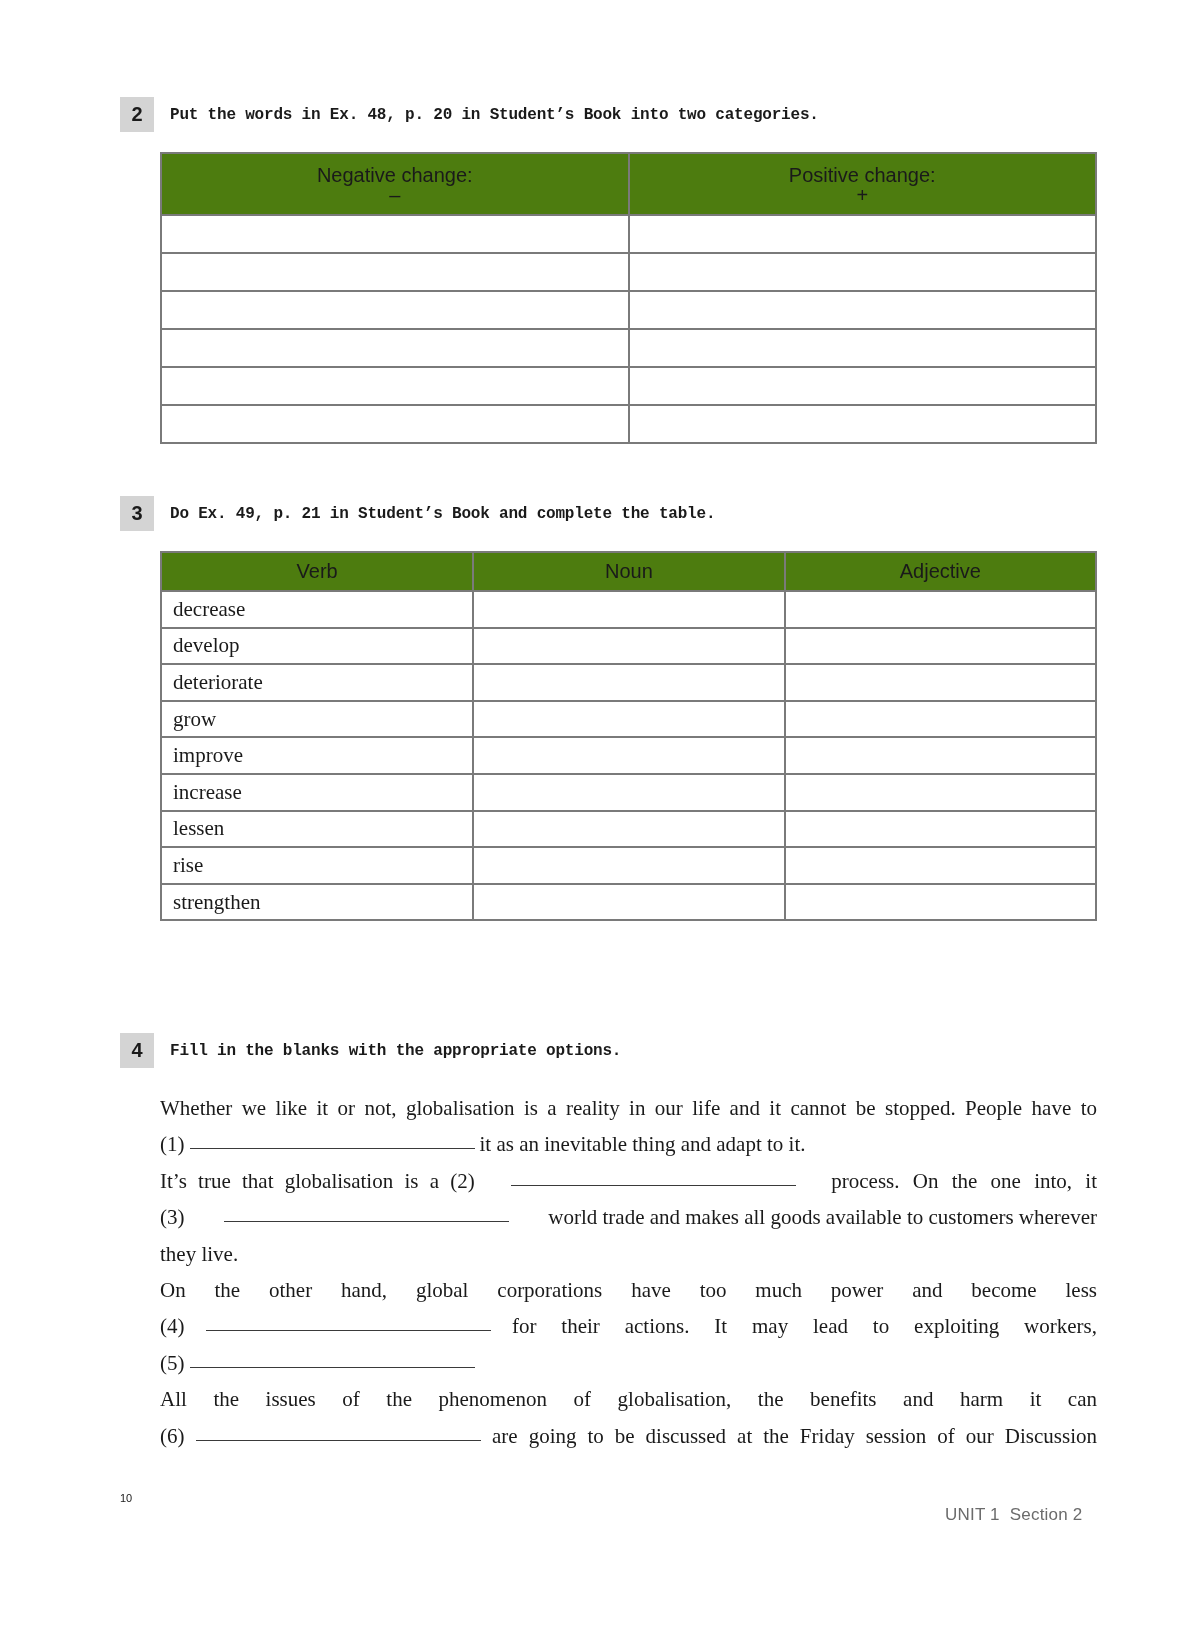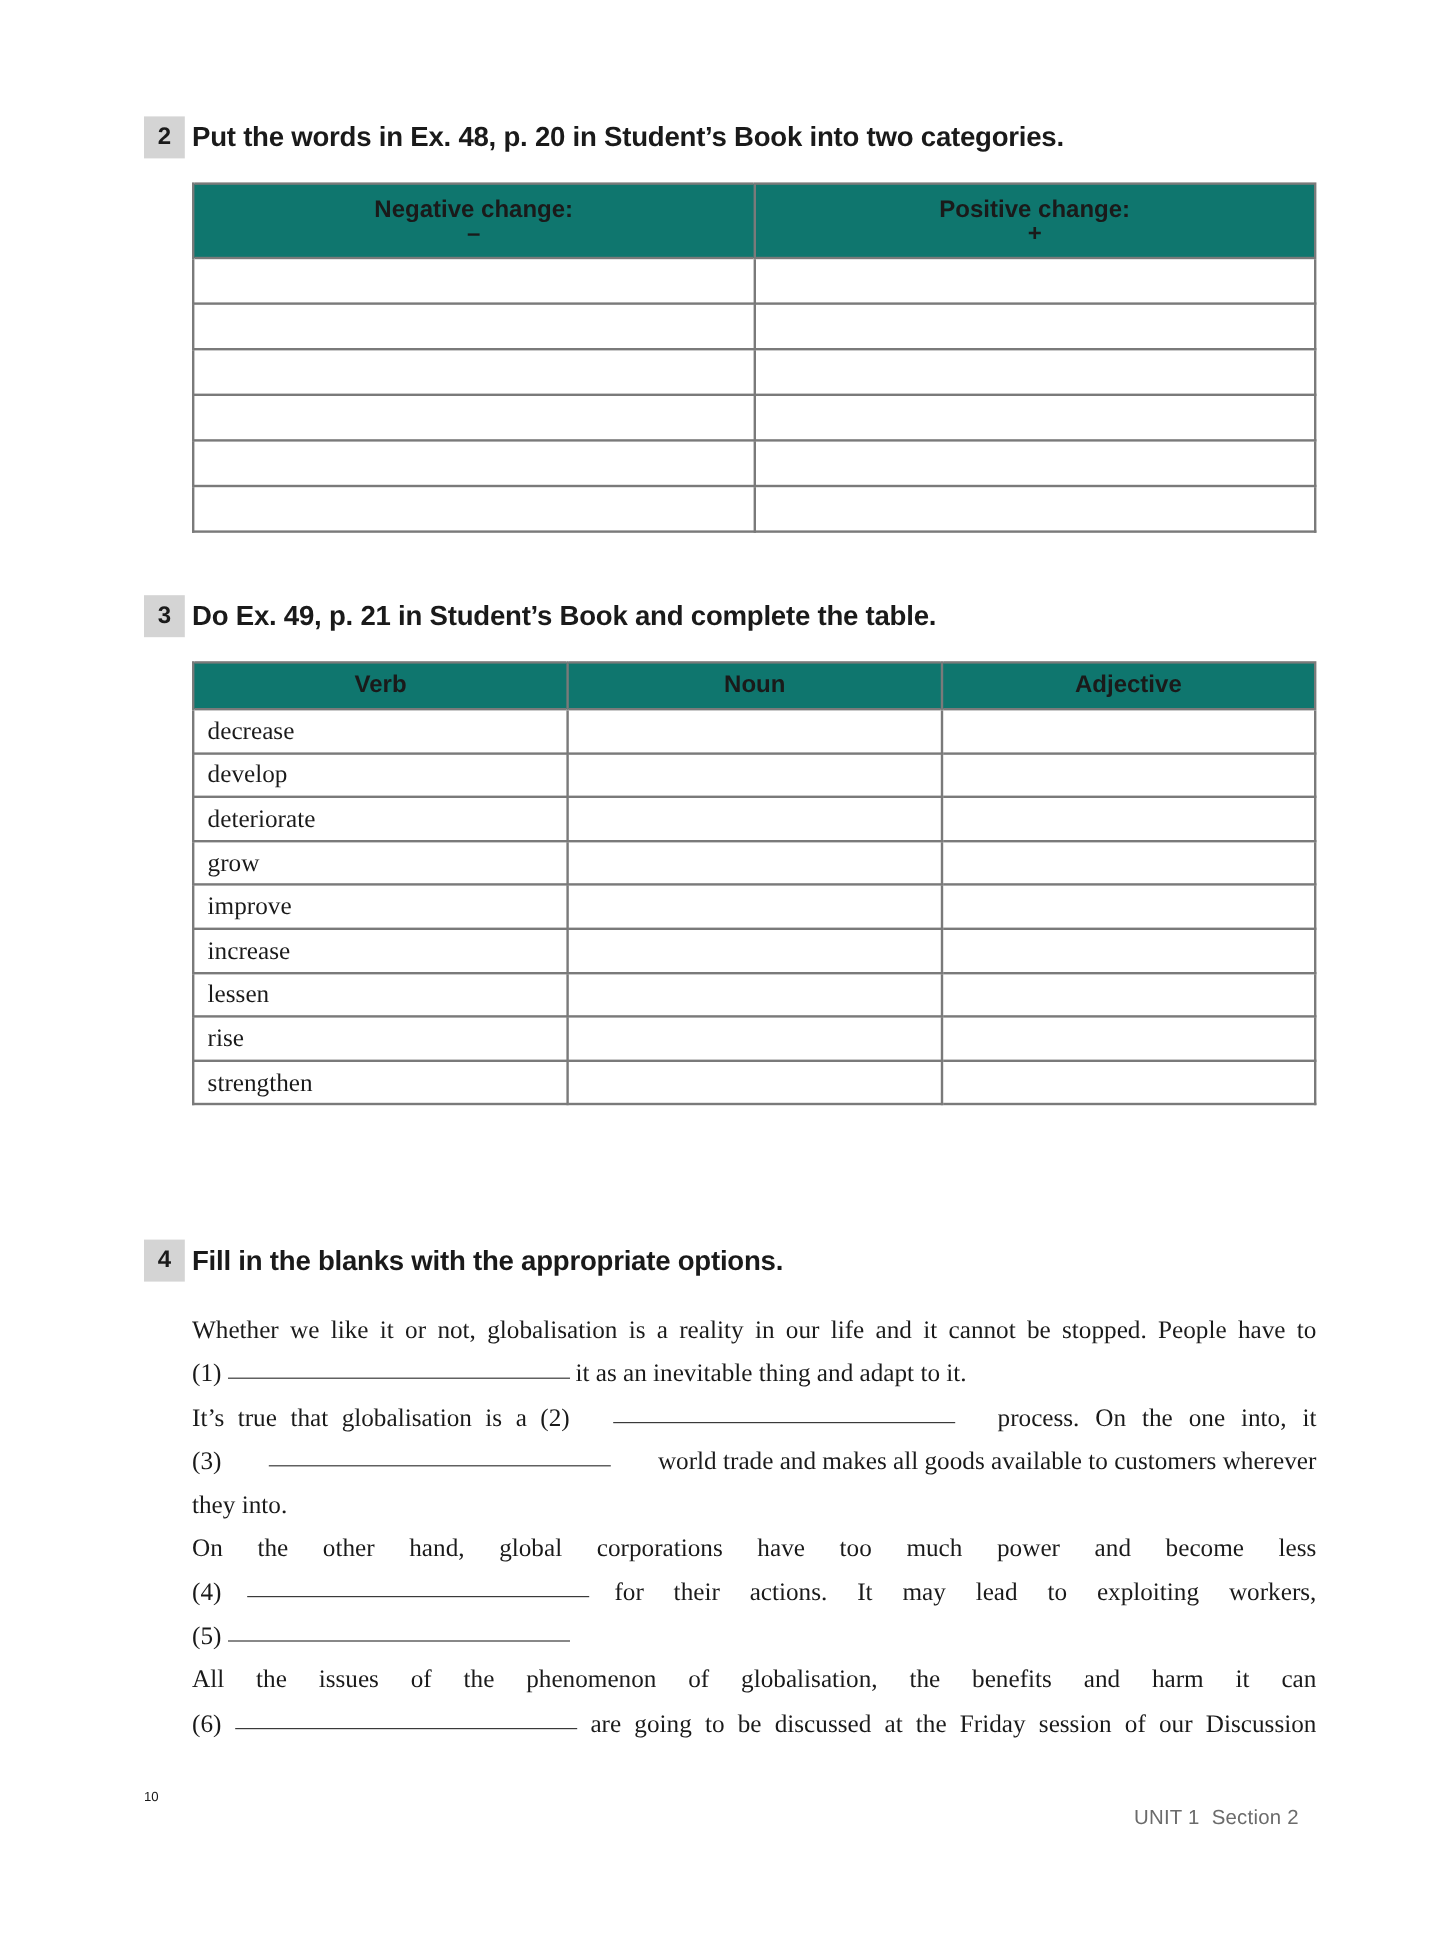--- a/index.html
+++ b/index.html
@@ -1,24 +1,24 @@
 <!DOCTYPE html>
 <html><head>
 <meta charset="utf-8">
 <style>
   html, body { margin: 0; padding: 0; background: #ffffff; }
   body { width: 1200px; height: 1629px; position: relative; overflow: hidden; color: #1a1a1a; }
 
   .ex-head { position: absolute; left: 120px; height: 35px; display: flex; align-items: center; }
   .badge { width: 34px; height: 35px; background: #d4d4d4; display: flex; align-items: center; justify-content: center;
            font-family: "Liberation Sans", sans-serif; font-weight: bold; font-size: 20px; color: #1a1a1a; }
-  .ex-title { margin-left: 6px; font-family: Liberation Sans, sans-serif; font-weight: bold; font-size: 23px; letter-spacing: -0.2px; color: #1a1a1a; }
+  .ex-title { margin-left: 16px; font-family: Liberation Mono, monospace; font-weight: bold; font-size: 16px; letter-spacing: -0.2px; color: #1a1a1a; }
 
   table.grid { position: absolute; left: 160px; width: 937px; border-collapse: collapse; border: 2px solid #7a7a7a; table-layout: fixed; }
-  table.grid th { background: #0f766e; font-family: "Liberation Sans", sans-serif; font-weight: bold; font-size: 20px; color: #1a1a1a;
+  table.grid th { background: #4d7c0f; font-family: "Liberation Sans", sans-serif; font-weight: normal; font-size: 20px; color: #1a1a1a;
                   border-left: 2px solid #7a7a7a; border-right: 2px solid #7a7a7a; border-bottom: none; padding: 0; text-align: center; }
   table.grid td { border: 2px solid #7a7a7a; padding: 0 0 0 11px; height: 36px; font-family: "Liberation Serif", serif; font-size: 21px; color: #1a1a1a; }
   #t1 { top: 152px; }
   #t1 th { height: 60px; line-height: 22px; vertical-align: middle; }
   #t1 th .sym { display: block; font-size: 20px; line-height: 18px; }
   #t1 td { height: 36px; }
   #t2 { top: 551px; }
   #t2 th { height: 37px; }
   #t2 td { height: 34.6px; }
 
@@ -170,21 +170,21 @@
     <span style="word-spacing:6px;">It’s true that globalisation is a (2)</span>
     <span class="blank"></span>
     <span style="word-spacing:8px;">process. On the one into, it</span>
   </div>
   <div class="line">
     <span>(3)</span>
     <span class="blank"></span>
     <span>world trade and makes all goods available to customers wherever</span>
   </div>
   <div class="line left">
-    <span>they into.</span>
+    <span>they live.</span>
   </div>
   <div class="line">
     <span style="width:100%; text-align:justify; text-align-last:justify;">On the other hand, global corporations have too much power and become less</span>
   </div>
   <div class="line">
     <span>(4)</span>
     <span class="blank"></span>
     <span style="width:585px; text-align:justify; text-align-last:justify;">for their actions. It may lead to exploiting workers,</span>
   </div>
   <div class="line left">

